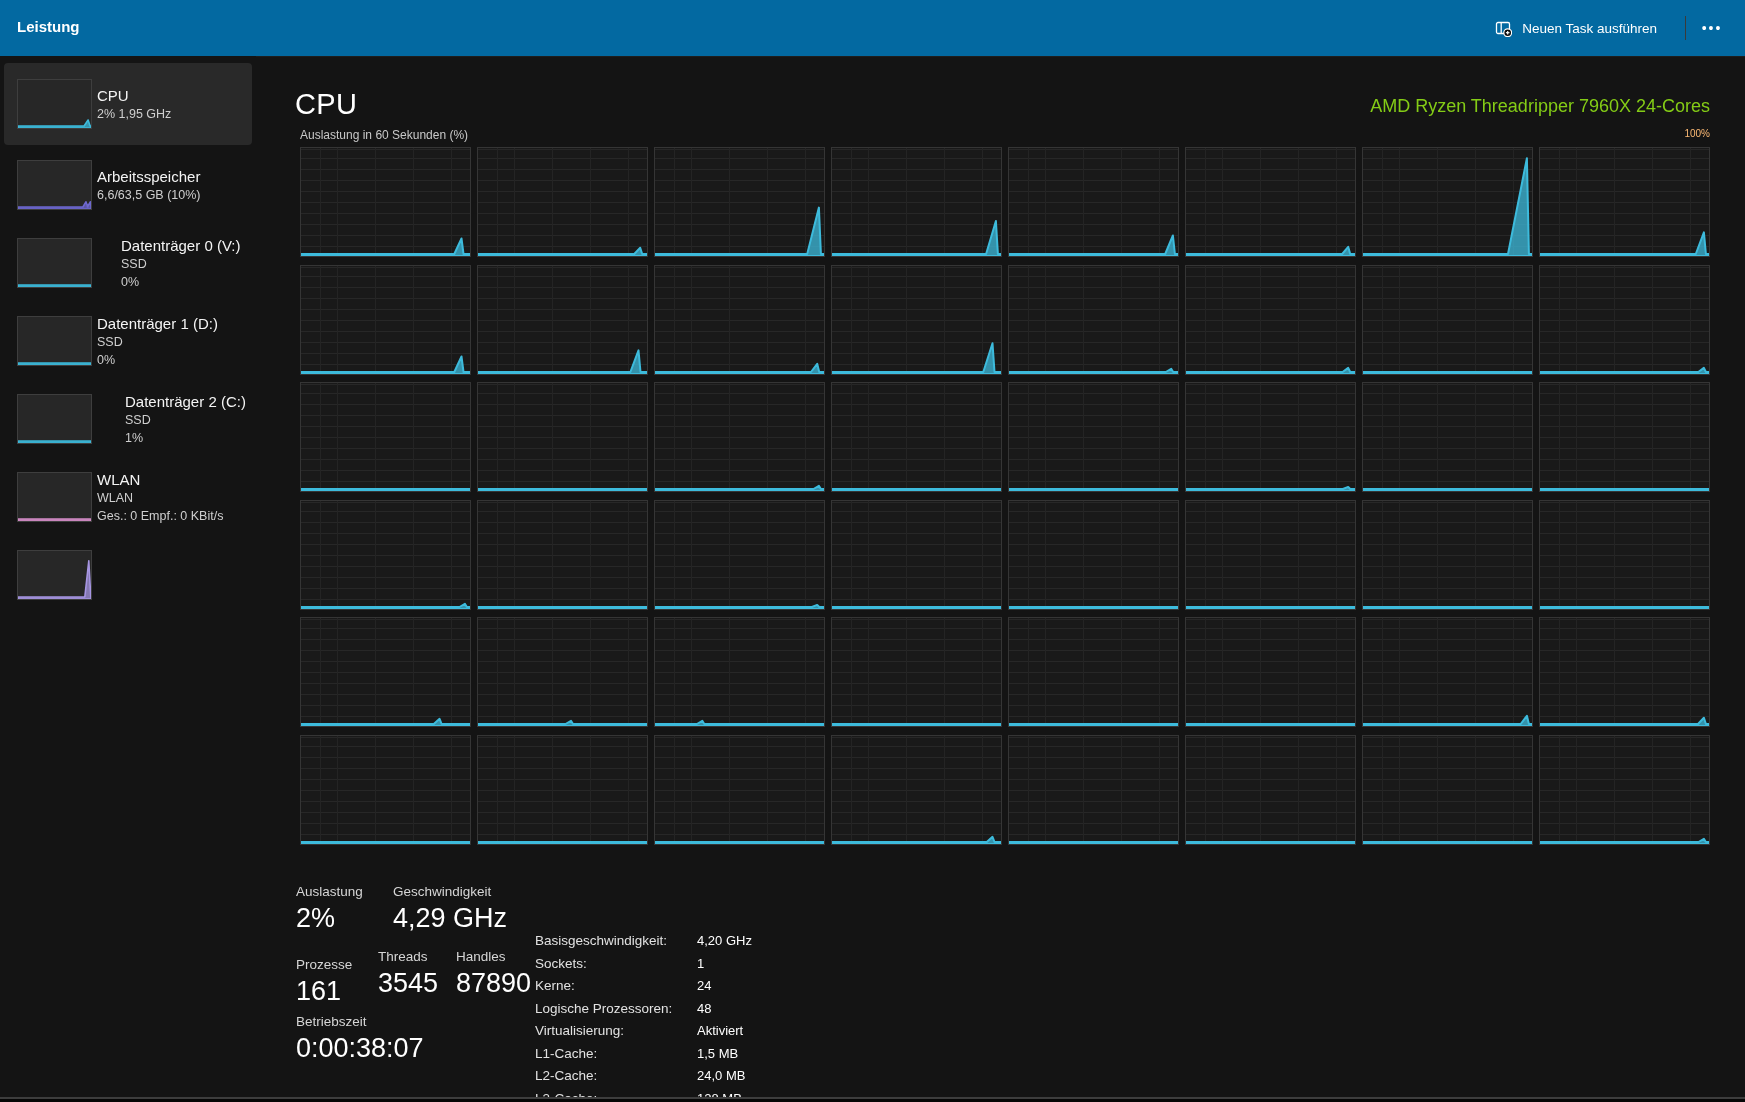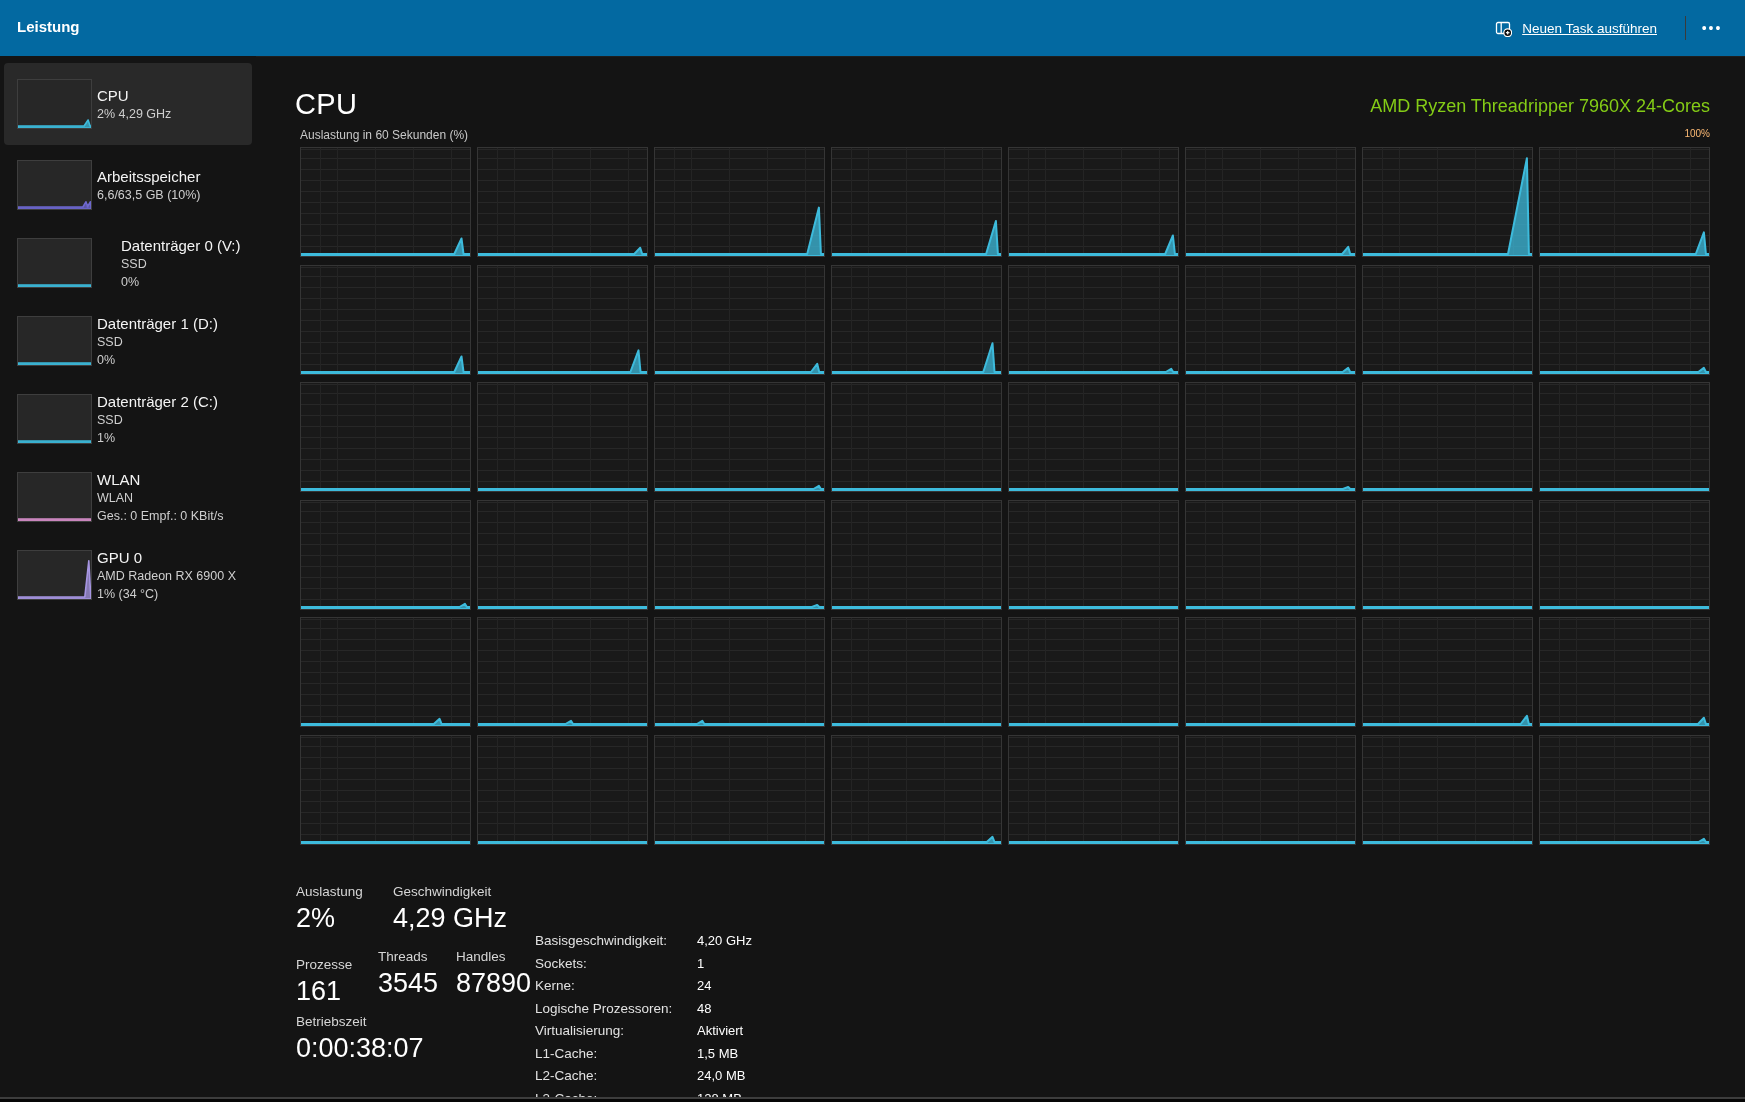--- a/index.html
+++ b/index.html
@@ -6,21 +6,21 @@
   body{
     position:relative;width:1745px;height:1102px;overflow:hidden;
     background:#141414;
     font-family:"Liberation Sans","DejaVu Sans",sans-serif;
     color:#fff;-webkit-font-smoothing:antialiased;
   }
   
   .topbar{position:absolute;left:0;top:0;width:1745px;height:56px;background:#0369a1;border-bottom:1px solid #1d1d1d;}
   .topbar-title{position:absolute;left:17px;top:18px;font-size:15px;font-weight:700;color:#fff;}
   .newtask-btn{position:absolute;right:76px;top:11px;height:34px;display:flex;align-items:center;gap:10px;
-    padding:0 12px;border-radius:4px;background:transparent;border:none;color:#fff;font-size:13.5px;cursor:default;text-decoration:underline;}
+    padding:0 12px;border-radius:4px;background:transparent;border:none;color:#fff;font-size:13.5px;cursor:default;}
   .newtask-btn svg{display:block;}
   .topbar-divider{position:absolute;right:59px;top:16px;width:1px;height:24px;background:#3a3a3a;}
   .more-btn{position:absolute;right:14px;top:14px;width:38px;height:28px;background:transparent;border:none;
     color:#fff;font-size:14px;letter-spacing:2px;line-height:28px;text-align:center;padding:0;}
   
   .sidebar{position:absolute;left:0;top:56px;width:256px;height:1046px;background:#141414;}
   .side-item{position:absolute;left:4px;width:248px;border-radius:4px;display:flex;align-items:center;padding:8px 0 8px 13px;box-sizing:border-box;}
   .side-item.selected{background:#292929;}
   .mini-graph{width:75px;height:50px;background:#272727;border:1px solid #3e3e3e;box-sizing:border-box;position:relative;flex:none;overflow:hidden;}
   .mini-graph svg{position:absolute;left:0;bottom:0;}
@@ -78,21 +78,21 @@
 
 <div class="sidebar">
   <div class="side-item selected" style="top:7px;height:82px;">
     <div class="mini-graph">
         <svg width="73" height="48" viewBox="0 0 73 48">
           <path d="M0 46 L66.1 46 L70.1 40.0 L72.1 46 L73 46 L73 48 L0 48 Z" fill="#3dbbdc" fill-opacity="0.75" stroke="#3dbbdc" stroke-width="1.6" stroke-linejoin="round"></path>
         </svg>
       </div>
     <div class="side-text">
       <div class="side-title">CPU</div>
-      <div class="side-sub">2% 4,29 GHz</div>
+      <div class="side-sub">2% 1,95 GHz</div>
     </div>
   </div>
   <div class="side-item" style="top:90px;height:78px;">
     <div class="mini-graph">
         <svg width="73" height="48" viewBox="0 0 73 48">
           <path d="M0 46 L64.9 46 L67.9 40.8 L69.9 46 L69.3 46 L72.3 40.8 L73.0 46 L73 46 L73 48 L0 48 Z" fill="#6e68cf" fill-opacity="0.75" stroke="#6e68cf" stroke-width="1.6" stroke-linejoin="round"></path>
         </svg>
       </div>
     <div class="side-text">
       <div class="side-title">Arbeitsspeicher</div>
@@ -116,21 +116,21 @@
         <svg width="73" height="48" viewBox="0 0 73 48">
           <path d="M0 46 L73 46 L73 48 L0 48 Z" fill="#3dbbdc" fill-opacity="0.75" stroke="#3dbbdc" stroke-width="1.6" stroke-linejoin="round"></path>
         </svg>
       </div>
     <div class="side-text">
       <div class="side-title">Datenträger 1 (D:)</div>
       <div class="side-sub">SSD</div>
       <div class="side-sub">0%</div>
     </div>
   </div>
-  <div class="side-item" style="top:324px;height:78px;">
+  <div class="side-item" style="top:324px;height:78px;gap:28px;">
     <div class="mini-graph">
         <svg width="73" height="48" viewBox="0 0 73 48">
           <path d="M0 46 L73 46 L73 48 L0 48 Z" fill="#3dbbdc" fill-opacity="0.75" stroke="#3dbbdc" stroke-width="1.6" stroke-linejoin="round"></path>
         </svg>
       </div>
     <div class="side-text">
       <div class="side-title">Datenträger 2 (C:)</div>
       <div class="side-sub">SSD</div>
       <div class="side-sub">1%</div>
     </div>
@@ -146,25 +146,20 @@
       <div class="side-sub">WLAN</div>
       <div class="side-sub">Ges.: 0 Empf.: 0 KBit/s</div>
     </div>
   </div>
   <div class="side-item" style="top:480px;height:78px;">
     <div class="mini-graph">
         <svg width="73" height="48" viewBox="0 0 73 48">
           <path d="M0 46 L66.8 46 L70.8 9.9 L72.8 46 L73 46 L73 48 L0 48 Z" fill="#a695e2" fill-opacity="0.75" stroke="#a695e2" stroke-width="1.6" stroke-linejoin="round"></path>
         </svg>
       </div>
-    <div class="side-text">
-      <div class="side-title">GPU 0</div>
-      <div class="side-sub">AMD Radeon RX 6900 X</div>
-      <div class="side-sub">1% (34 °C)</div>
-    </div>
   </div>
 </div>
 
 <div class="page-title">CPU</div>
 <div class="chip-name">AMD Ryzen Threadripper 7960X 24-Cores</div>
 <div class="graph-caption">Auslastung in 60 Sekunden (%)</div>
 <div class="graph-max">100%</div>
 
 <div id="core-grid">
     <div class="core-cell">

